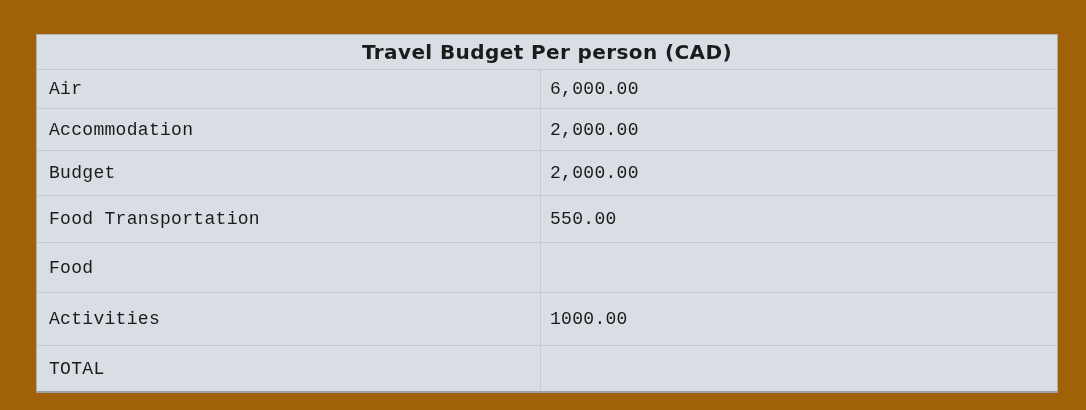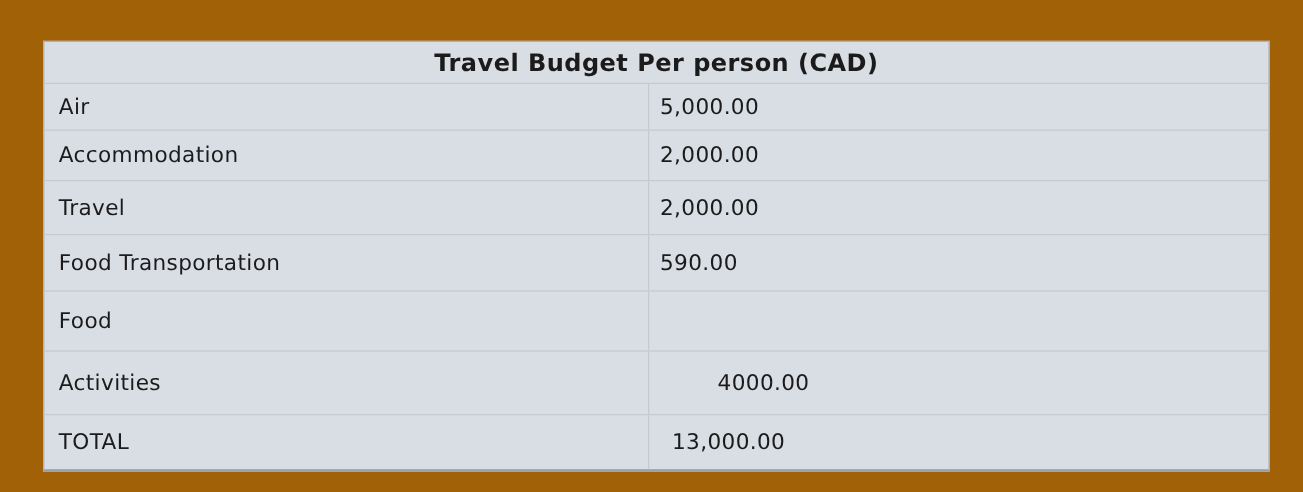--- a/index.html
+++ b/index.html
@@ -34,28 +34,29 @@
     align-items: center;
     justify-content: center;
     font-size: 20px;
     font-weight: bold;
     letter-spacing: 0.4px;
   }
   .row {
     display: flex;
     border-top: 1px solid var(--row-border, #c5c9d0);
     align-items: center;
+    font-family: Liberation Mono, monospace;
   }
   .row:nth-of-type(2) { height: 38px; }
   .row:nth-of-type(3) { height: 41px; }
   .row:nth-of-type(4) { height: 44px; }
   .row:nth-of-type(5) { height: 46px; }
   .row:nth-of-type(6) { height: 49px; }
-  .row:nth-of-type(7) { height: 52px; gap: 48px; }
-  .row:nth-of-type(8) { height: 45px; gap: 10px; }
+  .row:nth-of-type(7) { height: 52px; }
+  .row:nth-of-type(8) { height: 45px; }
   .cell {
     box-sizing: border-box;
     display: flex;
     align-items: center;
     height: 100%;
     font-size: 18px;
     letter-spacing: 0.3px;
     white-space: nowrap;
     overflow: hidden;
   }
@@ -72,46 +73,45 @@
 </head>
 <body>
 
 <div class="page">
   <div class="budget-table">
 
     <div class="title-row">Travel Budget Per person (CAD)</div>
 
     <div class="row">
       <div class="cell label">Air</div>
-      <div class="cell value">5,000.00</div>
+      <div class="cell value">6,000.00</div>
     </div>
 
     <div class="row">
       <div class="cell label">Accommodation</div>
       <div class="cell value">2,000.00</div>
     </div>
 
     <div class="row">
-      <div class="cell label">Travel</div>
+      <div class="cell label">Budget</div>
       <div class="cell value">2,000.00</div>
     </div>
 
     <div class="row">
       <div class="cell label">Food Transportation</div>
-      <div class="cell value">590.00</div>
+      <div class="cell value">550.00</div>
     </div>
 
     <div class="row">
       <div class="cell label">Food</div>
     </div>
 
     <div class="row">
       <div class="cell label">Activities</div>
-      <div class="cell value">4000.00</div>
+      <div class="cell value">1000.00</div>
     </div>
 
     <div class="row">
       <div class="cell label">TOTAL</div>
-      <div class="cell value">13,000.00</div>
     </div>
 
   </div>
 </div>
 
 </body></html>

